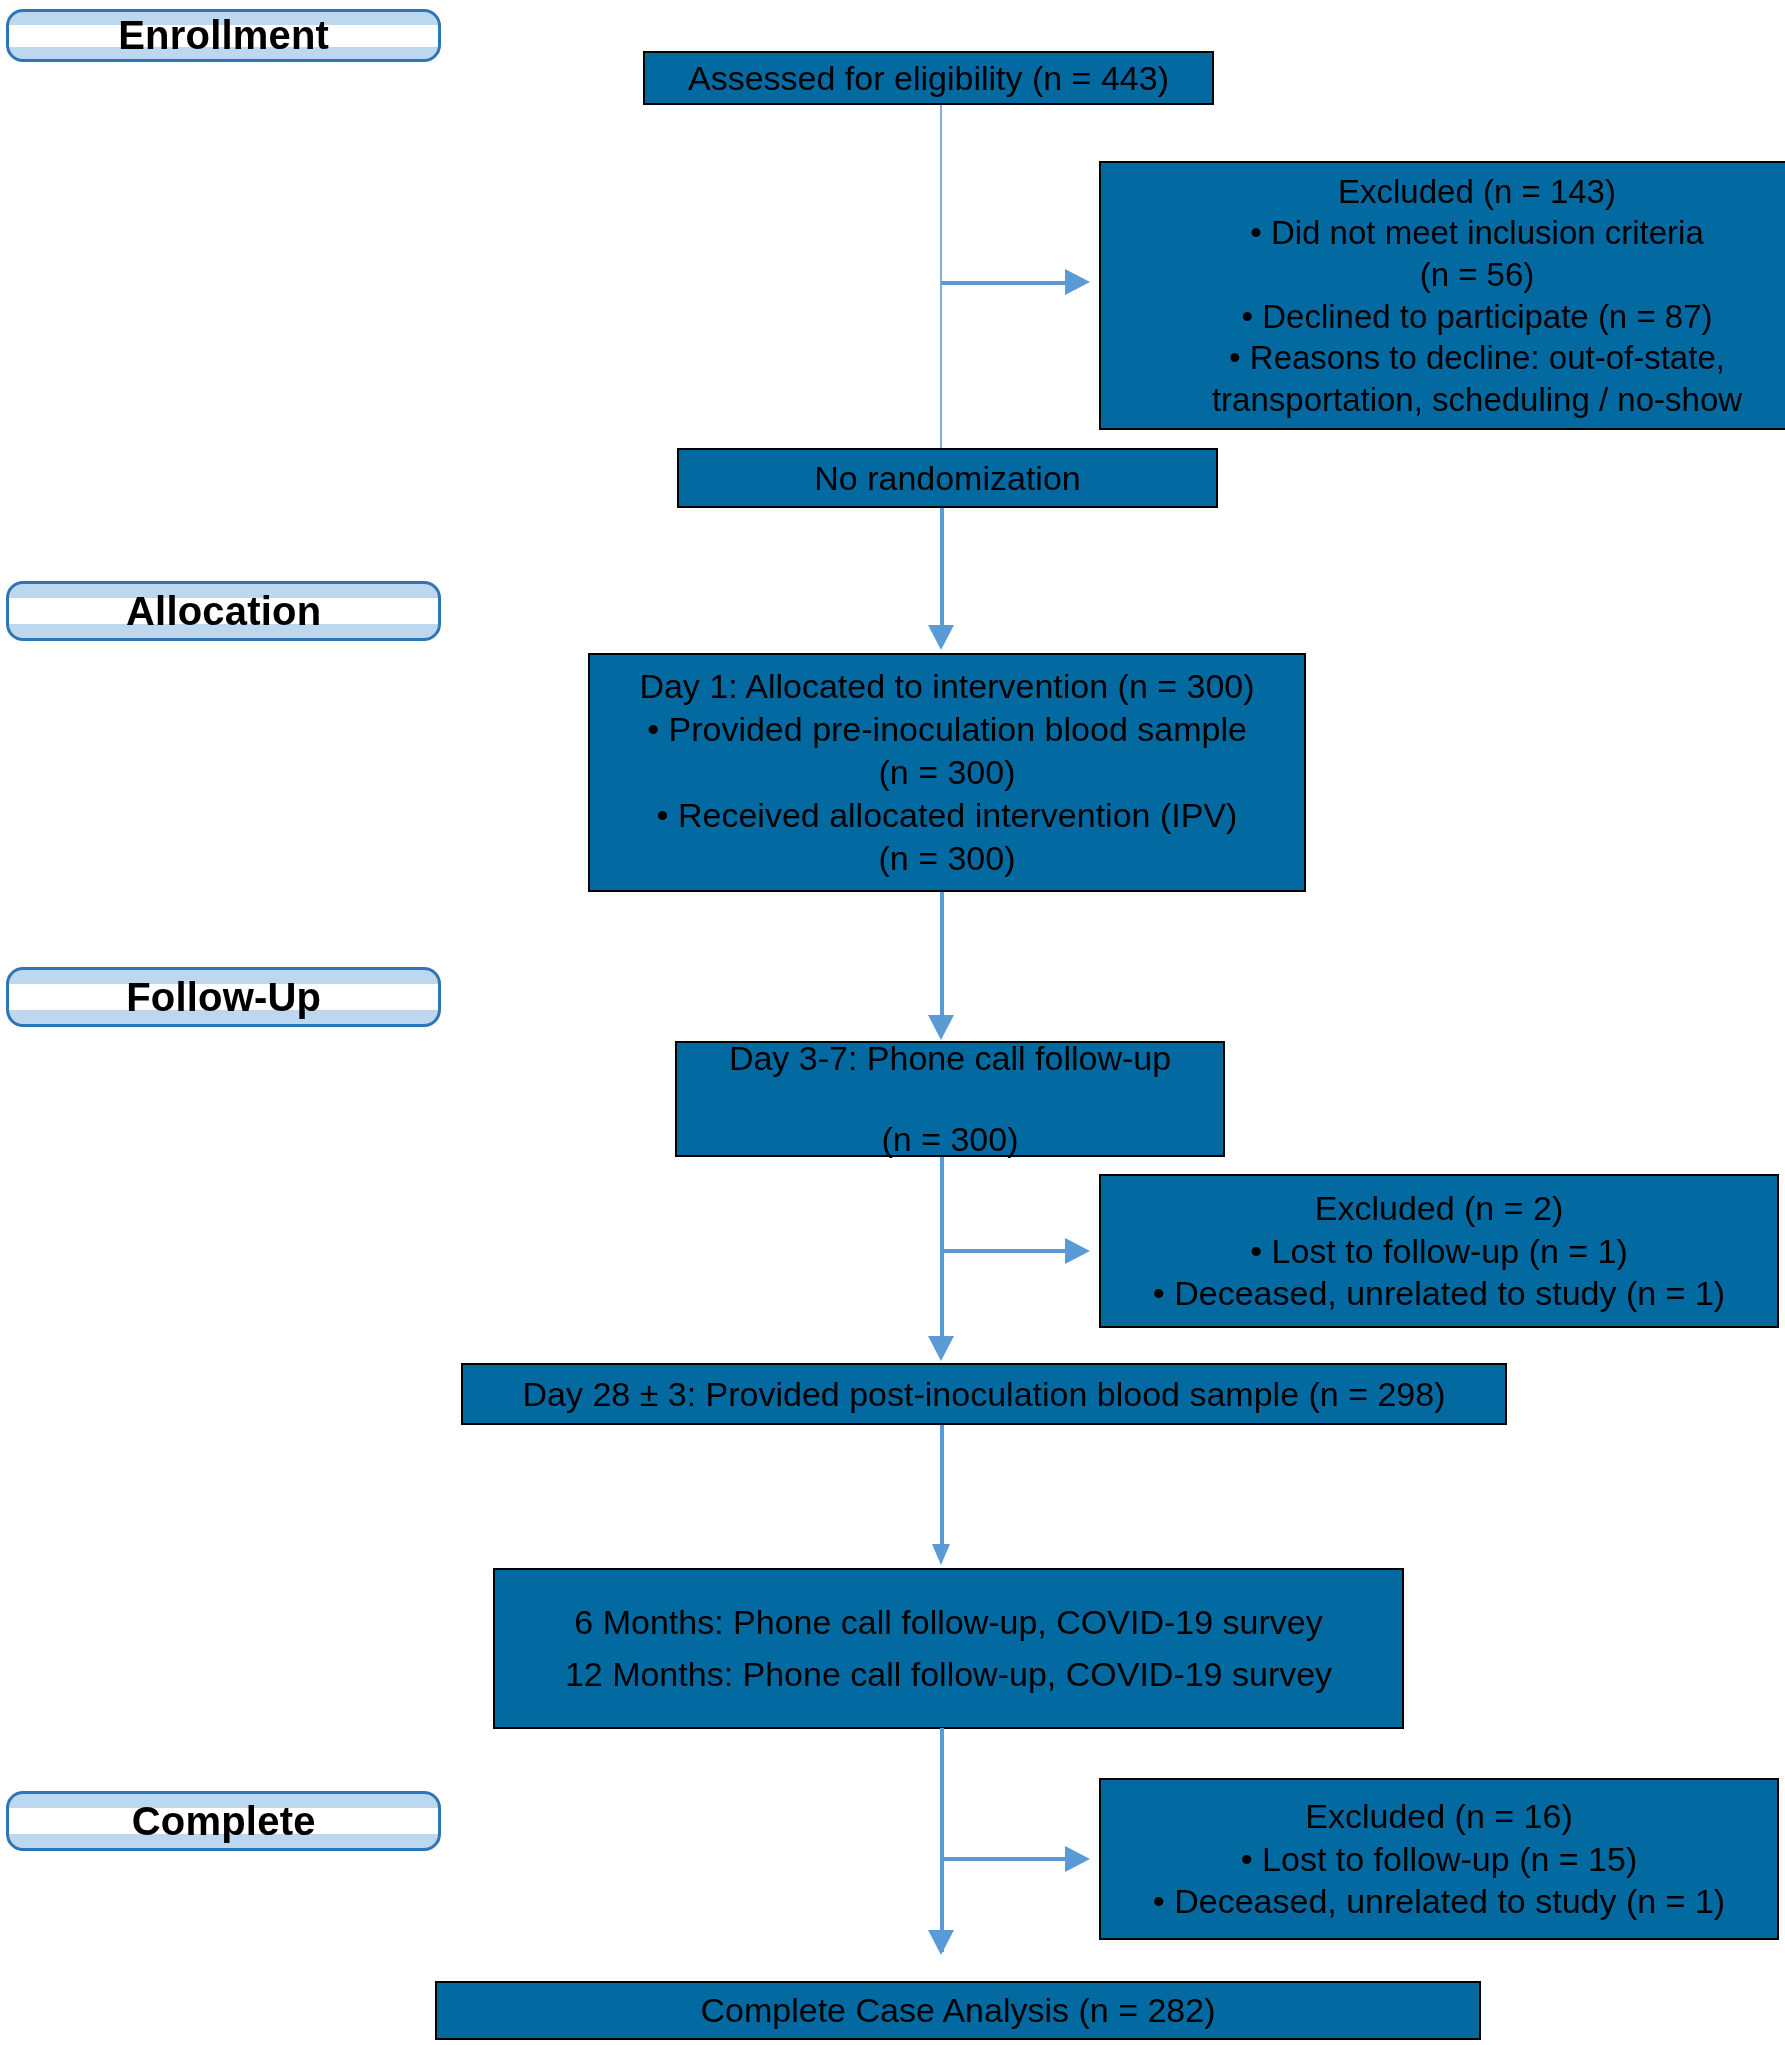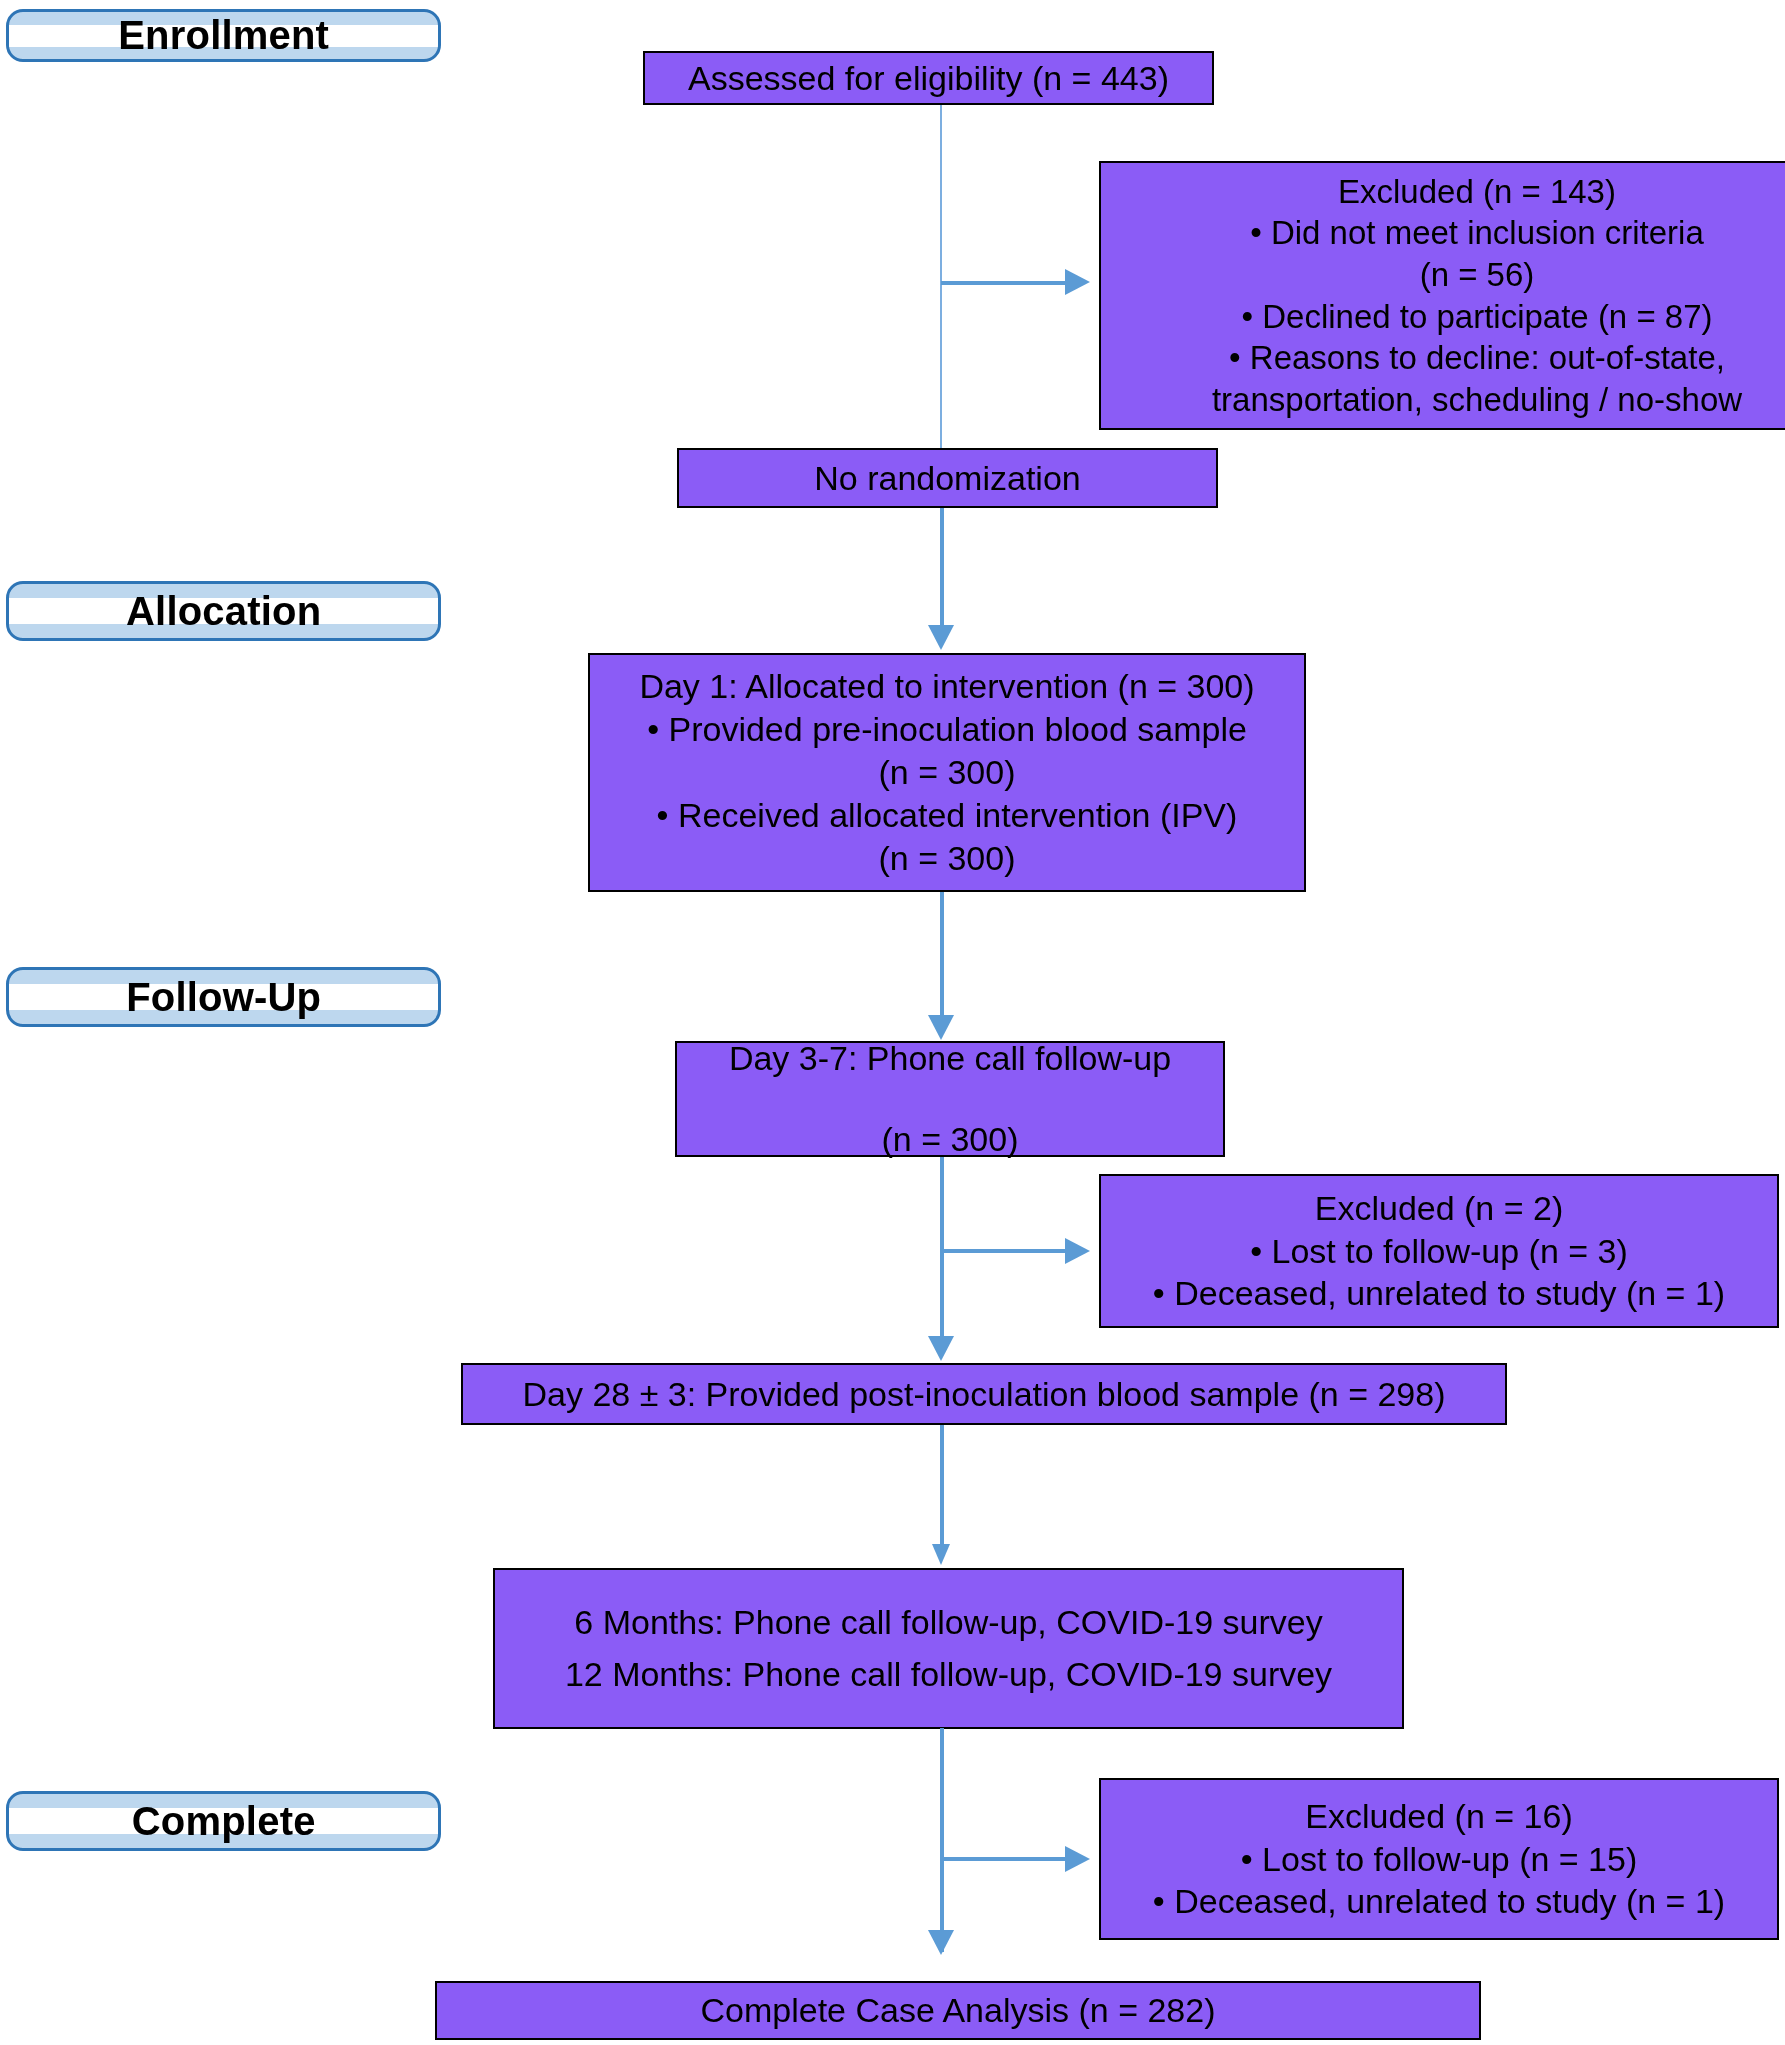--- a/index.html
+++ b/index.html
@@ -40,21 +40,21 @@
     font-size:40px;
     letter-spacing:0.2px;
     color:#000000;
     white-space:nowrap;
   }
   
   .box{
     position:absolute;
     box-sizing:border-box;
     border:2.3px solid #000000;
-    background:#8b5cf6;
+    background:#0369a1;
     display:flex;
     flex-direction:column;
     align-items:center;
     justify-content:center;
     text-align:center;
     font-size:34px;
     line-height:1.26;
     padding:6.2px 10.8px;
   }
   .box .ln{display:block;white-space:nowrap;}
@@ -138,21 +138,21 @@
     <span class="ln">(n = 300)</span>
   </div>
 
   <div class="box" style="left:675px; top:1041px; width:550px; height:116px;gap:38px;">
     <span class="ln">Day 3-7: Phone call follow-up</span>
     <span class="ln">(n = 300)</span>
   </div>
 
   <div class="box" style="left:1099px; top:1174px; width:680px; height:154px;">
     <span class="ln">Excluded (n = 2)</span>
-    <span class="ln">• Lost to follow-up (n = 3)</span>
+    <span class="ln">• Lost to follow-up (n = 1)</span>
     <span class="ln">• Deceased, unrelated to study (n = 1)</span>
   </div>
 
   <div class="box" style="left:461px; top:1363px; width:1046px; height:62px;">
     <span class="ln">Day 28 ± 3: Provided post-inoculation blood sample (n = 298)</span>
   </div>
 
   <div class="box" style="left:493px; top:1568px; width:911px; height:161px; justify-content:space-around; padding:26px 16px;">
     <span class="ln">6 Months: Phone call follow-up, COVID-19 survey</span>
     <span class="ln">12 Months: Phone call follow-up, COVID-19 survey</span>

